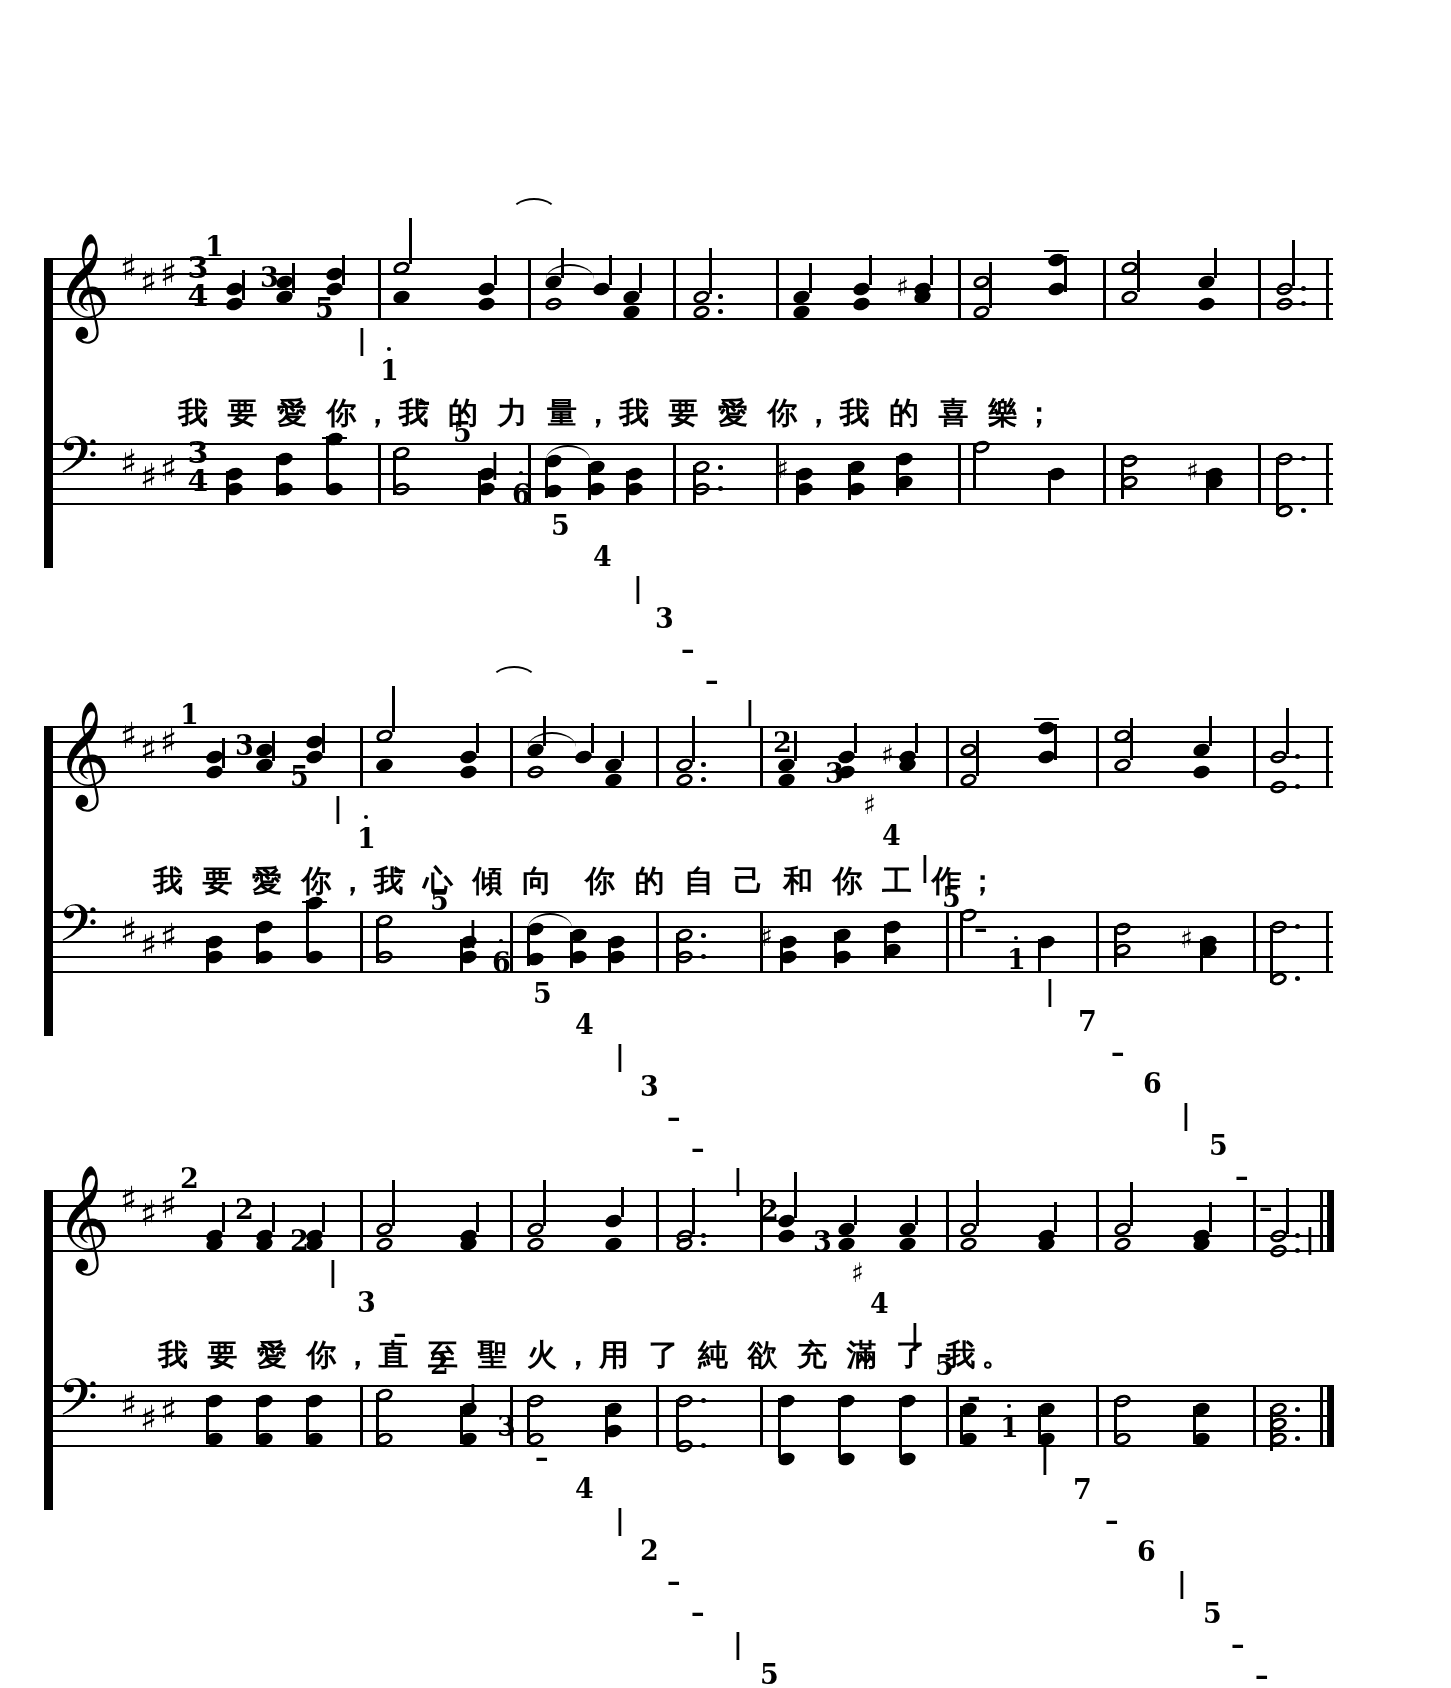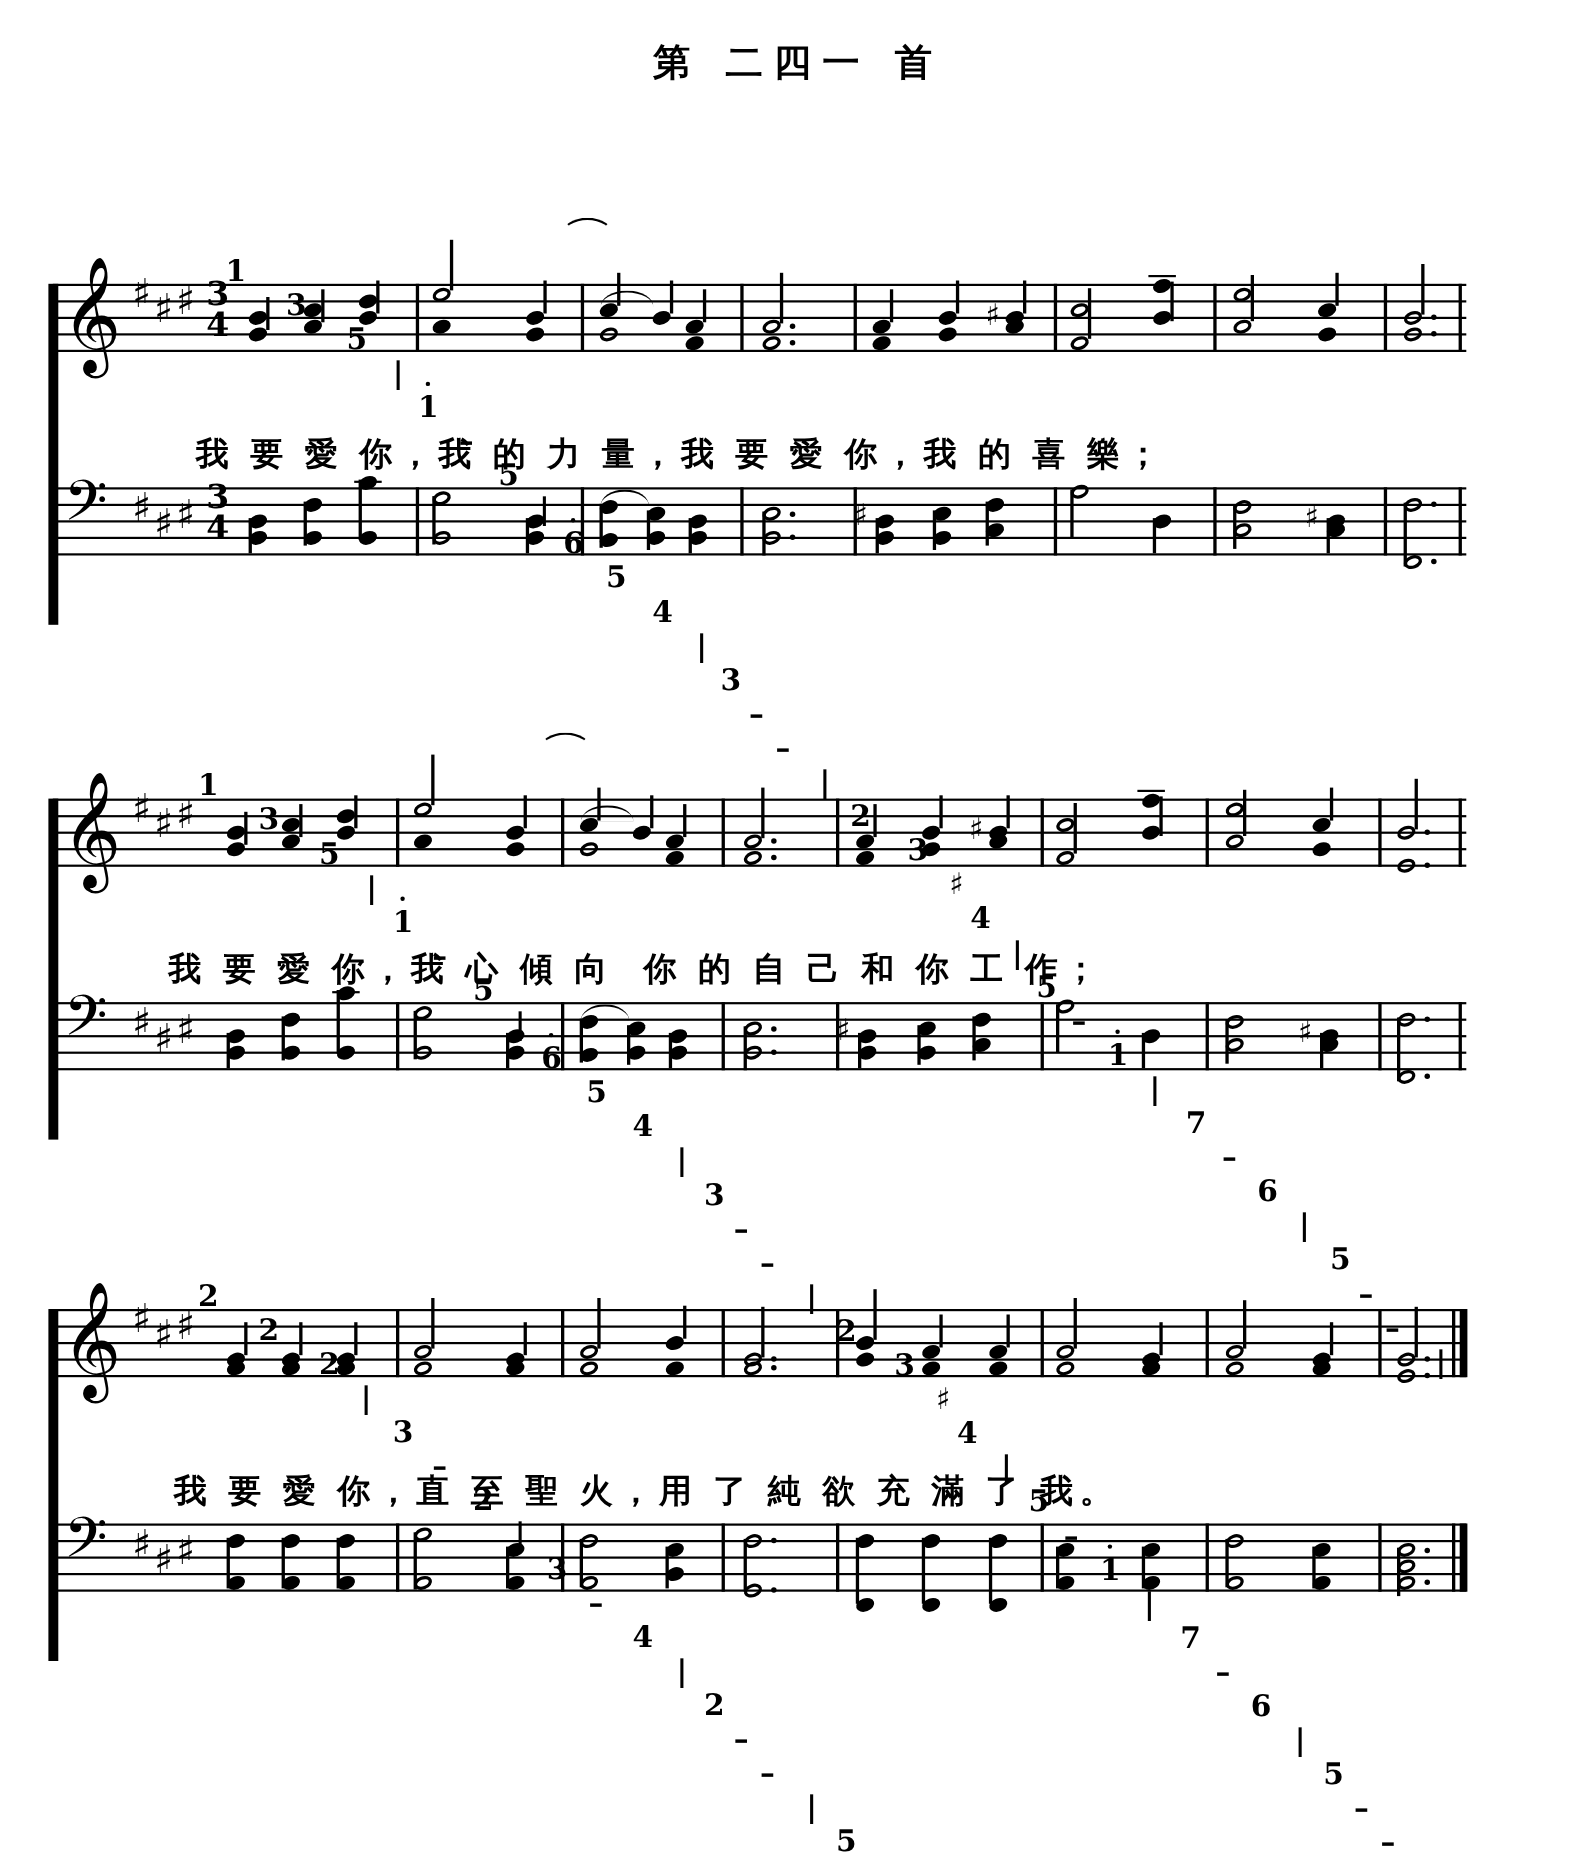--- a/index.html
+++ b/index.html
@@ -198,21 +198,20 @@
     font-weight: 600;
     white-space: pre;
     text-align: center;
   }
 </style>
 </head>
 <body>
 
 <div class="page">
 
-  <div class="title">第 二四一 首</div>
 
   <div class="system" style="top:200px;height:420px;">
 
     <div class="numline" style="top:0;">
       <span class="n" style="left:20px;position:absolute;">1</span>
       <span class="n" style="left:75px;position:absolute;">3</span>
       <span class="n" style="left:130px;position:absolute;">5</span>
       <span class="n" style="left:172px;position:absolute;">|</span>
       <span class="n dotover" style="left:195px;position:absolute;">1</span>
       <span class="n" style="left:232px;position:absolute;">–</span>

